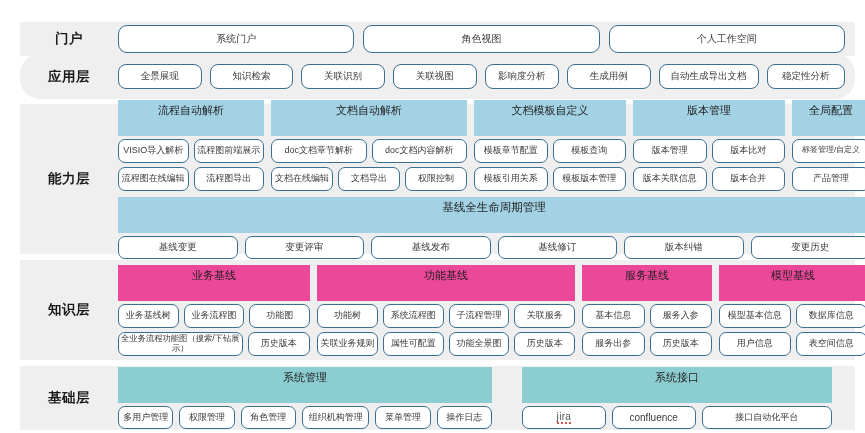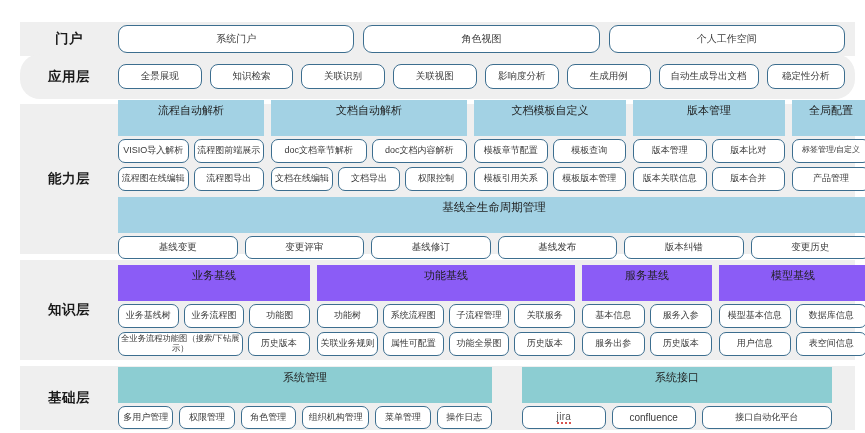--- a/index.html
+++ b/index.html
@@ -72,21 +72,21 @@
   .ghead {
     text-align: center;
     font-size: 11px;
     color: #1f1f1f;
     height: 36px;
     line-height: 20px;
     margin-bottom: 3px;
     font-weight: normal;
   }
   .ghead.cap { background: #a3d2e4; }
-  .ghead.know { background: #8b5cf6; }
+  .ghead.know { background: #ec4899; }
   .ghead.base { background: #8ccdd2; }
   .ghead.wide { font-size: 11.5px; }
 
   
   .cap-groups { display: flex; gap: 7px; }
   .cap-col { display: flex; flex-direction: column; }
   .cap-rows { display: flex; flex-direction: column; gap: 4px; }
   .cap-line { display: flex; gap: 5px; }
   .cap-line .cell { flex: 1; }
 
@@ -223,22 +223,22 @@
           </div>
         </div>
 
       </div>
 
       <div class="baseline-block">
         <div class="ghead cap wide">基线全生命周期管理</div>
         <div class="baseline-row">
           <div class="cell">基线变更</div>
           <div class="cell">变更评审</div>
+          <div class="cell">基线发布</div>
           <div class="cell">基线修订</div>
-          <div class="cell">基线发布</div>
           <div class="cell">版本纠错</div>
           <div class="cell">变更历史</div>
         </div>
       </div>
 
     </div>
   </div>
 
   <div class="band" style="position:absolute;left:20px;top:260px;width:835px;height:100px;">
     <div class="band-label">知识层</div>

